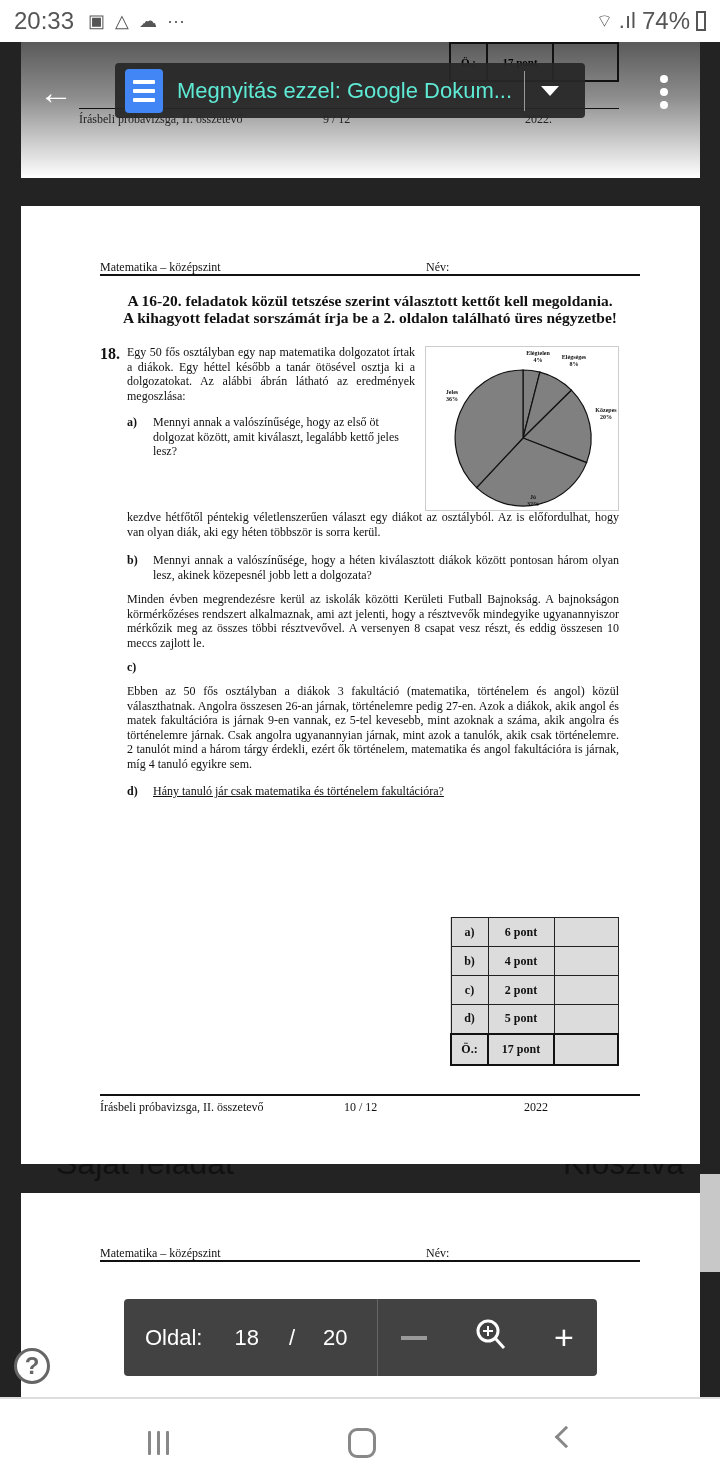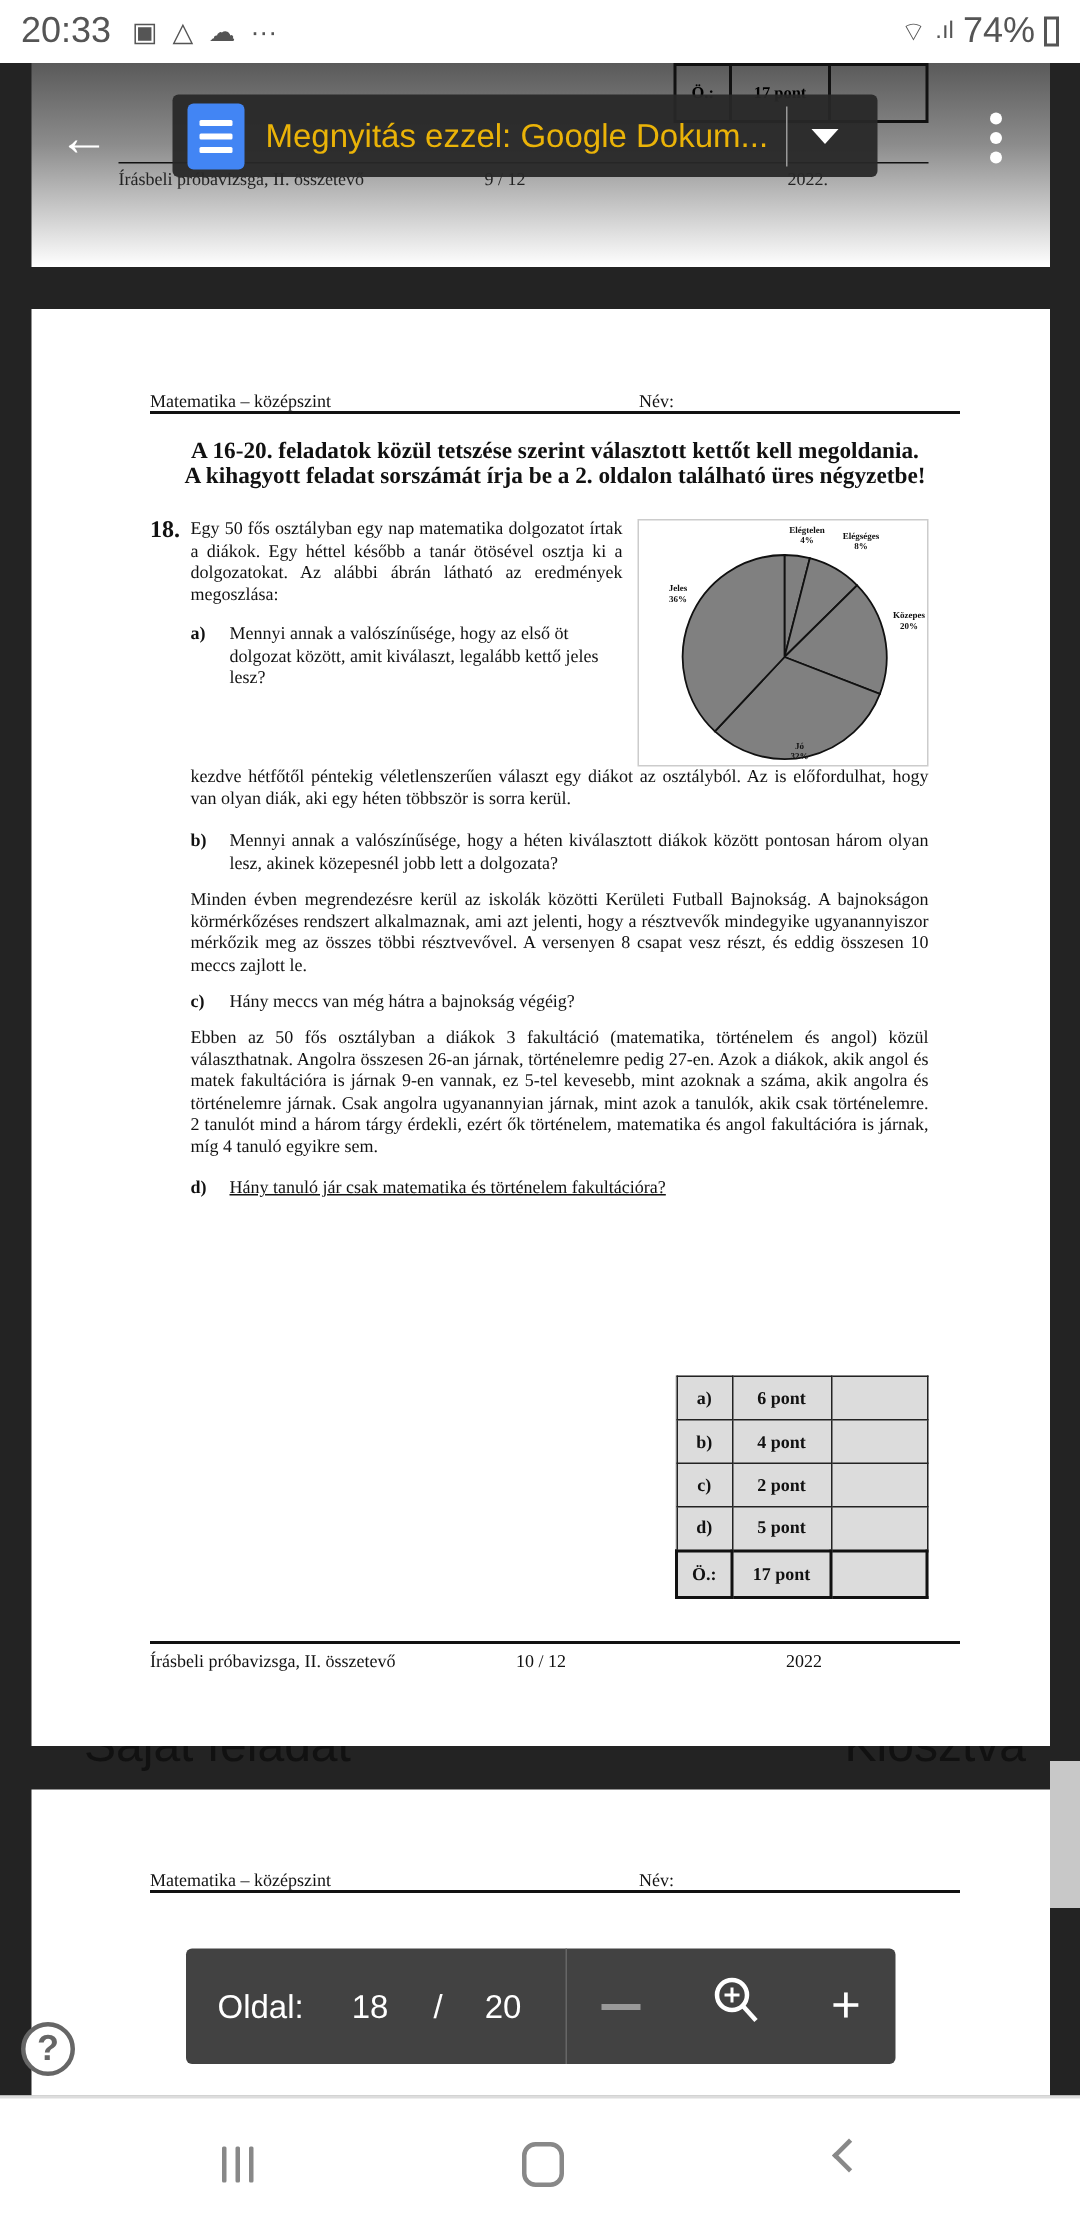--- a/index.html
+++ b/index.html
@@ -20,21 +20,21 @@
   .prev-footer { position: absolute; left: 79px; top: 108px; width: 540px; border-top: 1px solid #111; font-family: "Liberation Serif", serif; font-size: 12px; color: #222; }
   .prev-footer span { position: absolute; top: 3px; }
   .prev-table { position: absolute; left: 449px; top: 42px; width: 170px; height: 40px; border: 2px solid #111; display: flex; font-family: "Liberation Serif", serif; font-weight: bold; font-size: 11px; }
   .prev-table div { border-right: 2px solid #111; display:flex; align-items:center; justify-content:center; }
 
   
   .back-btn { position: absolute; left: 36px; top: 72px; width: 40px; height: 40px; color: #fff; font-size: 34px; line-height: 40px; text-align: center; }
   .openwith { position: absolute; left: 115px; top: 63px; width: 470px; height: 55px; background: rgba(40,40,40,0.95); border-radius: 4px; display: flex; align-items: center; }
   .docs-icon { width: 38px; height: 44px; background: #4285f4; border-radius: 4px; margin-left: 10px; display: flex; flex-direction: column; justify-content: center; padding: 0 8px; gap: 5px; }
   .docs-icon i { display: block; height: 4px; background: #fff; border-radius: 1px; }
-  .openwith .label { color: #eab308; font-size: 22px; margin-left: 14px; white-space: nowrap; }
+  .openwith .label { color: #5eead4; font-size: 22px; margin-left: 14px; white-space: nowrap; }
   .openwith .sep { width: 1px; height: 40px; background: #999; margin-left: 12px; }
   .openwith .caret { width: 0; height: 0; border-left: 9px solid transparent; border-right: 9px solid transparent; border-top: 10px solid #fff; margin-left: 16px; }
   .more-btn { position: absolute; left: 654px; top: 72px; width: 20px; height: 40px; display: flex; flex-direction: column; align-items: center; justify-content: center; gap: 5px; }
   .more-btn i { width: 8px; height: 8px; background: #fff; border-radius: 50%; display: block; }
 
   
   .page { position: absolute; left: 21px; top: 206px; width: 679px; height: 958px; background: #fff; font-family: "Liberation Serif", serif; color: #111; }
   .hdr { position: absolute; left: 79px; top: 53px; width: 540px; height: 17px; border-bottom: 2px solid #111; font-size: 12px; }
   .hdr .l { position: absolute; left: 0; top: 1px; }
   .hdr .r { position: absolute; left: 326px; top: 1px; }
@@ -87,21 +87,21 @@
 <body>
 
 <div class="statusbar">
   <span class="time">20:33</span>
   <span class="sicon">▣</span>
   <span class="sicon">△</span>
   <span class="sicon">☁</span>
   <span class="sicon">···</span>
   <div class="right">
     <span style="font-size:18px;">⌔</span>
-    <span style="font-size:16px;">.ıl</span>
+    <span style="font-size:22px;">.ıl</span>
     <span>74%</span>
     <span style="display:inline-block;width:10px;height:20px;border:2px solid #555;"></span>
   </div>
 </div>
 
 <div class="bg-app"></div>
 <div class="strip-text" style="left:56px; top:1145px;">Saját feladat</div>
 <div class="strip-text" style="left:563px; top:1145px;">Kiosztva</div>
 
 <div class="prev-page"></div>
@@ -150,21 +150,20 @@
   <div class="para" style="left:132px; top:209px; width:262px; text-align:left;">Mennyi annak a valószínűsége, hogy az első öt dolgozat között, amit kiválaszt, legalább kettő jeles lesz?</div>
 
   <div class="para" style="left:106px; top:304px; width:492px;">kezdve hétfőtől péntekig véletlenszerűen választ egy diákot az osztályból. Az is előfordulhat, hogy van olyan diák, aki egy héten többször is sorra kerül.</div>
 
   <span class="qlbl" style="left:106px; top:347px;">b)</span>
   <div class="para" style="left:132px; top:347px; width:466px;">Mennyi annak a valószínűsége, hogy a héten kiválasztott diákok között pontosan három olyan lesz, akinek közepesnél jobb lett a dolgozata?</div>
 
   <div class="para" style="left:106px; top:386px; width:492px;">Minden évben megrendezésre kerül az iskolák közötti Kerületi Futball Bajnokság. A bajnokságon körmérkőzéses rendszert alkalmaznak, ami azt jelenti, hogy a résztvevők mindegyike ugyanannyiszor mérkőzik meg az összes többi résztvevővel. A versenyen 8 csapat vesz részt, és eddig összesen 10 meccs zajlott le.</div>
 
   <span class="qlbl" style="left:106px; top:454px;">c)</span>
-  <div class="para" style="left:132px; top:454px; width:466px;">Hány meccs van még hátra a bajnokság végéig?</div>
 
   <div class="para" style="left:106px; top:478px; width:492px;">Ebben az 50 fős osztályban a diákok 3 fakultáció (matematika, történelem és angol) közül választhatnak. Angolra összesen 26-an járnak, történelemre pedig 27-en. Azok a diákok, akik angol és matek fakultációra is járnak 9-en vannak, ez 5-tel kevesebb, mint azoknak a száma, akik angolra és történelemre járnak. Csak angolra ugyanannyian járnak, mint azok a tanulók, akik csak történelemre. 2 tanulót mind a három tárgy érdekli, ezért ők történelem, matematika és angol fakultációra is járnak, míg 4 tanuló egyikre sem.</div>
 
   <span class="qlbl" style="left:106px; top:578px;">d)</span>
   <div class="para" style="left:132px; top:578px; width:466px;text-decoration:underline;">Hány tanuló jár csak matematika és történelem fakultációra?</div>
 
   <div class="piebox">
     <svg viewBox="0 0 194 165">
       <g stroke="#111" stroke-width="1.2" fill="#808080">
 

